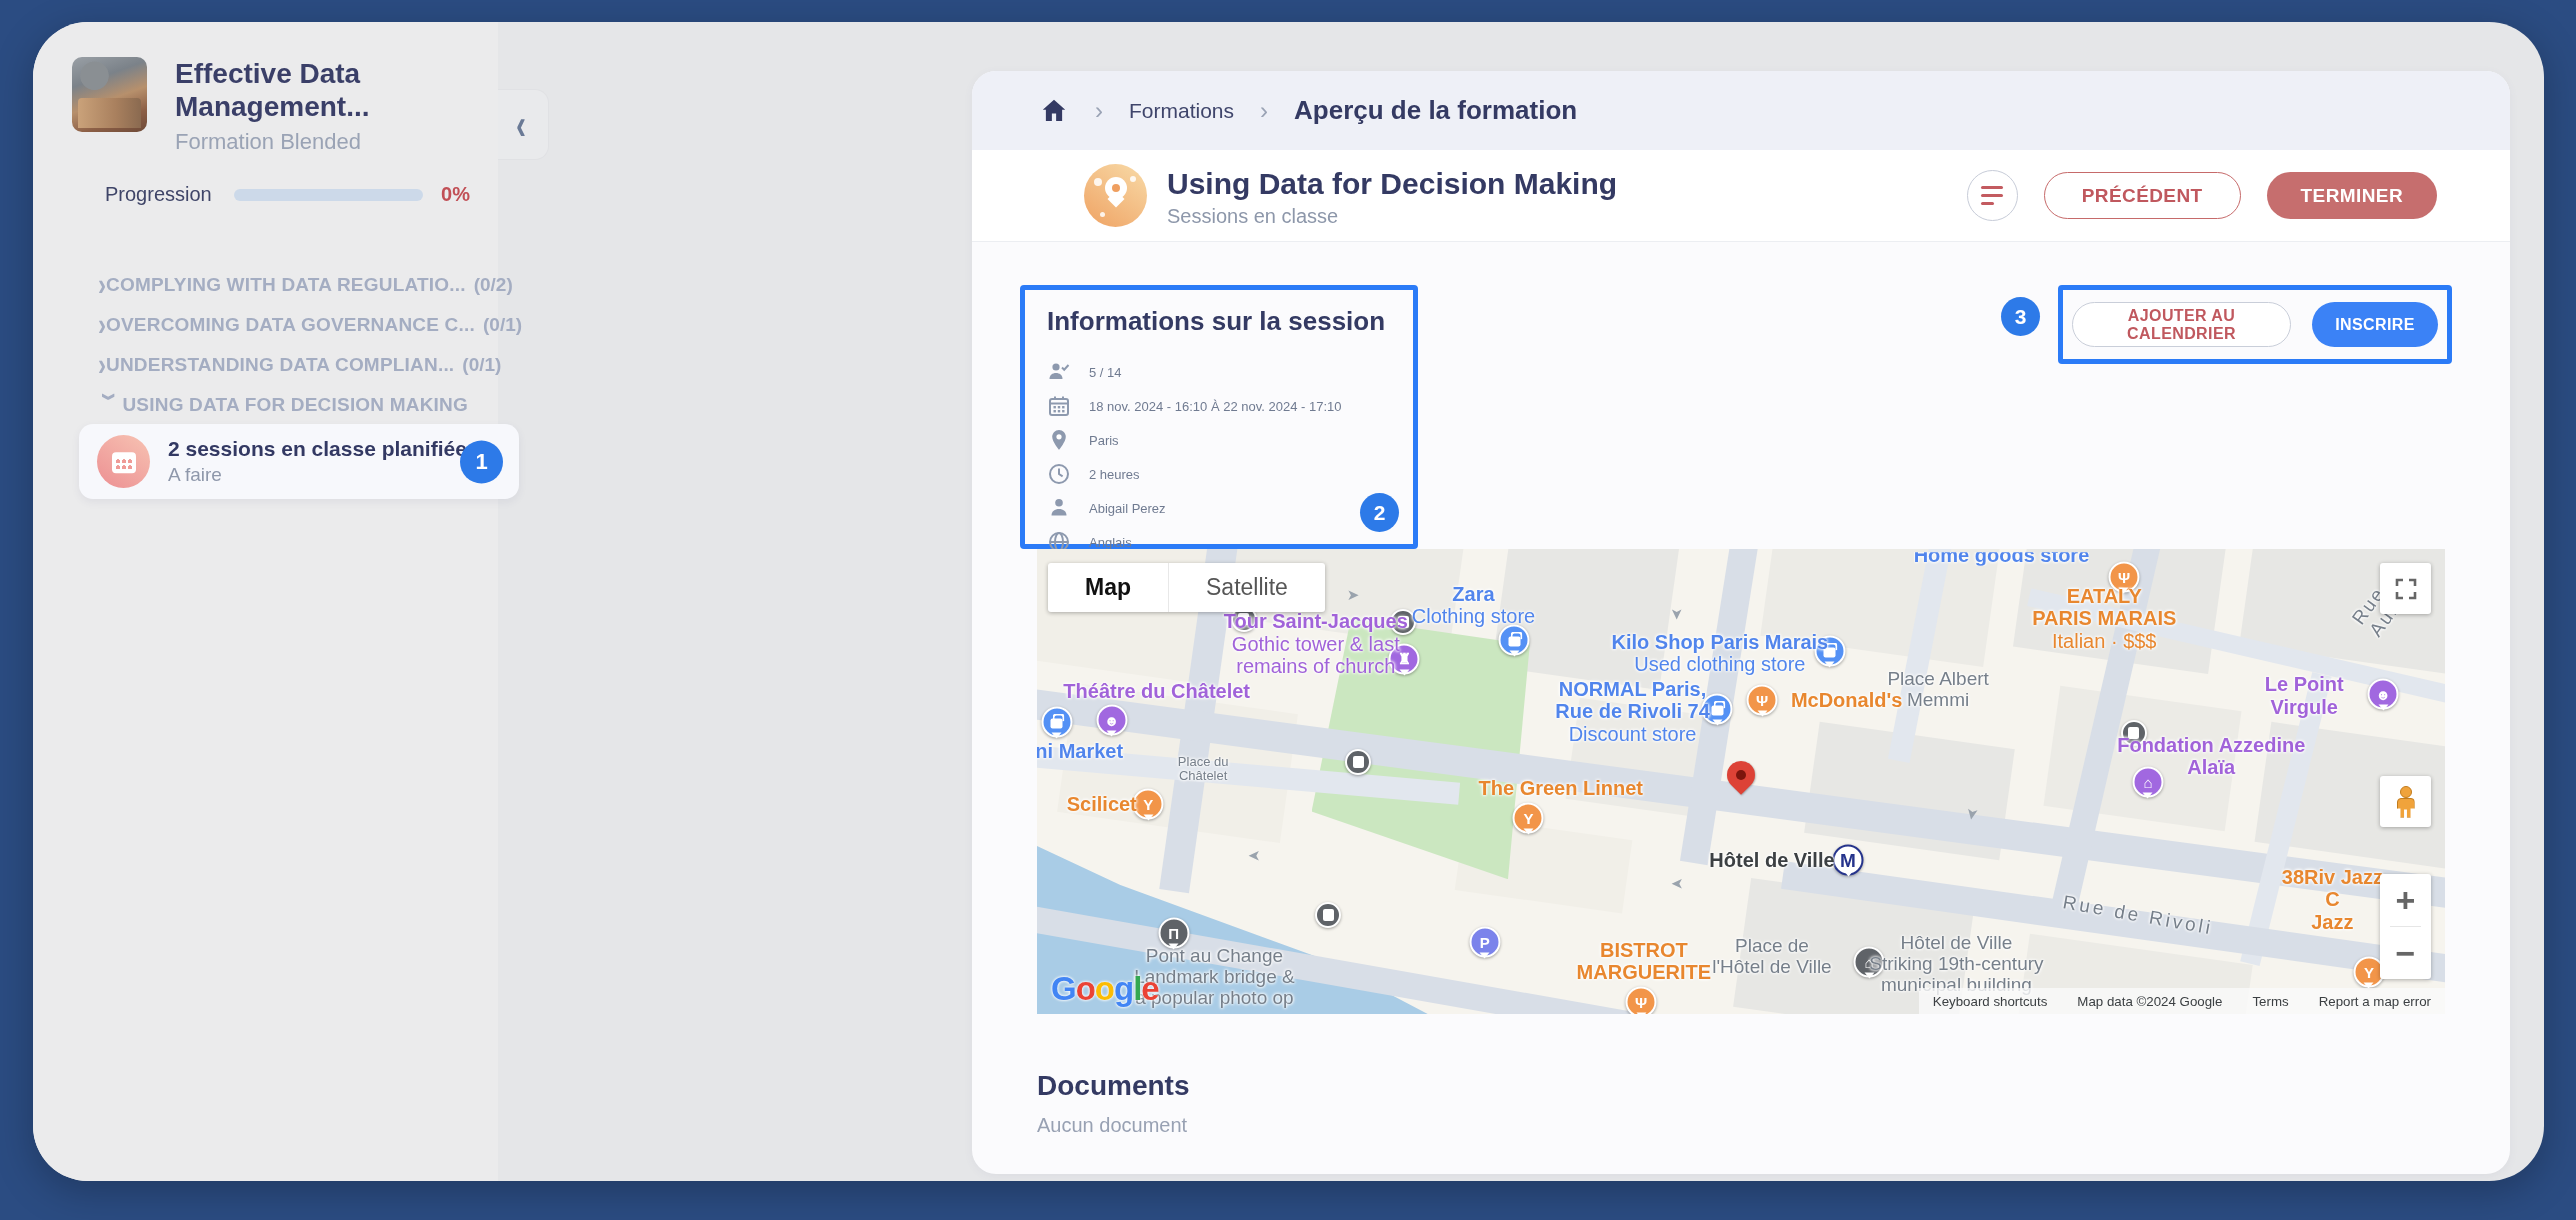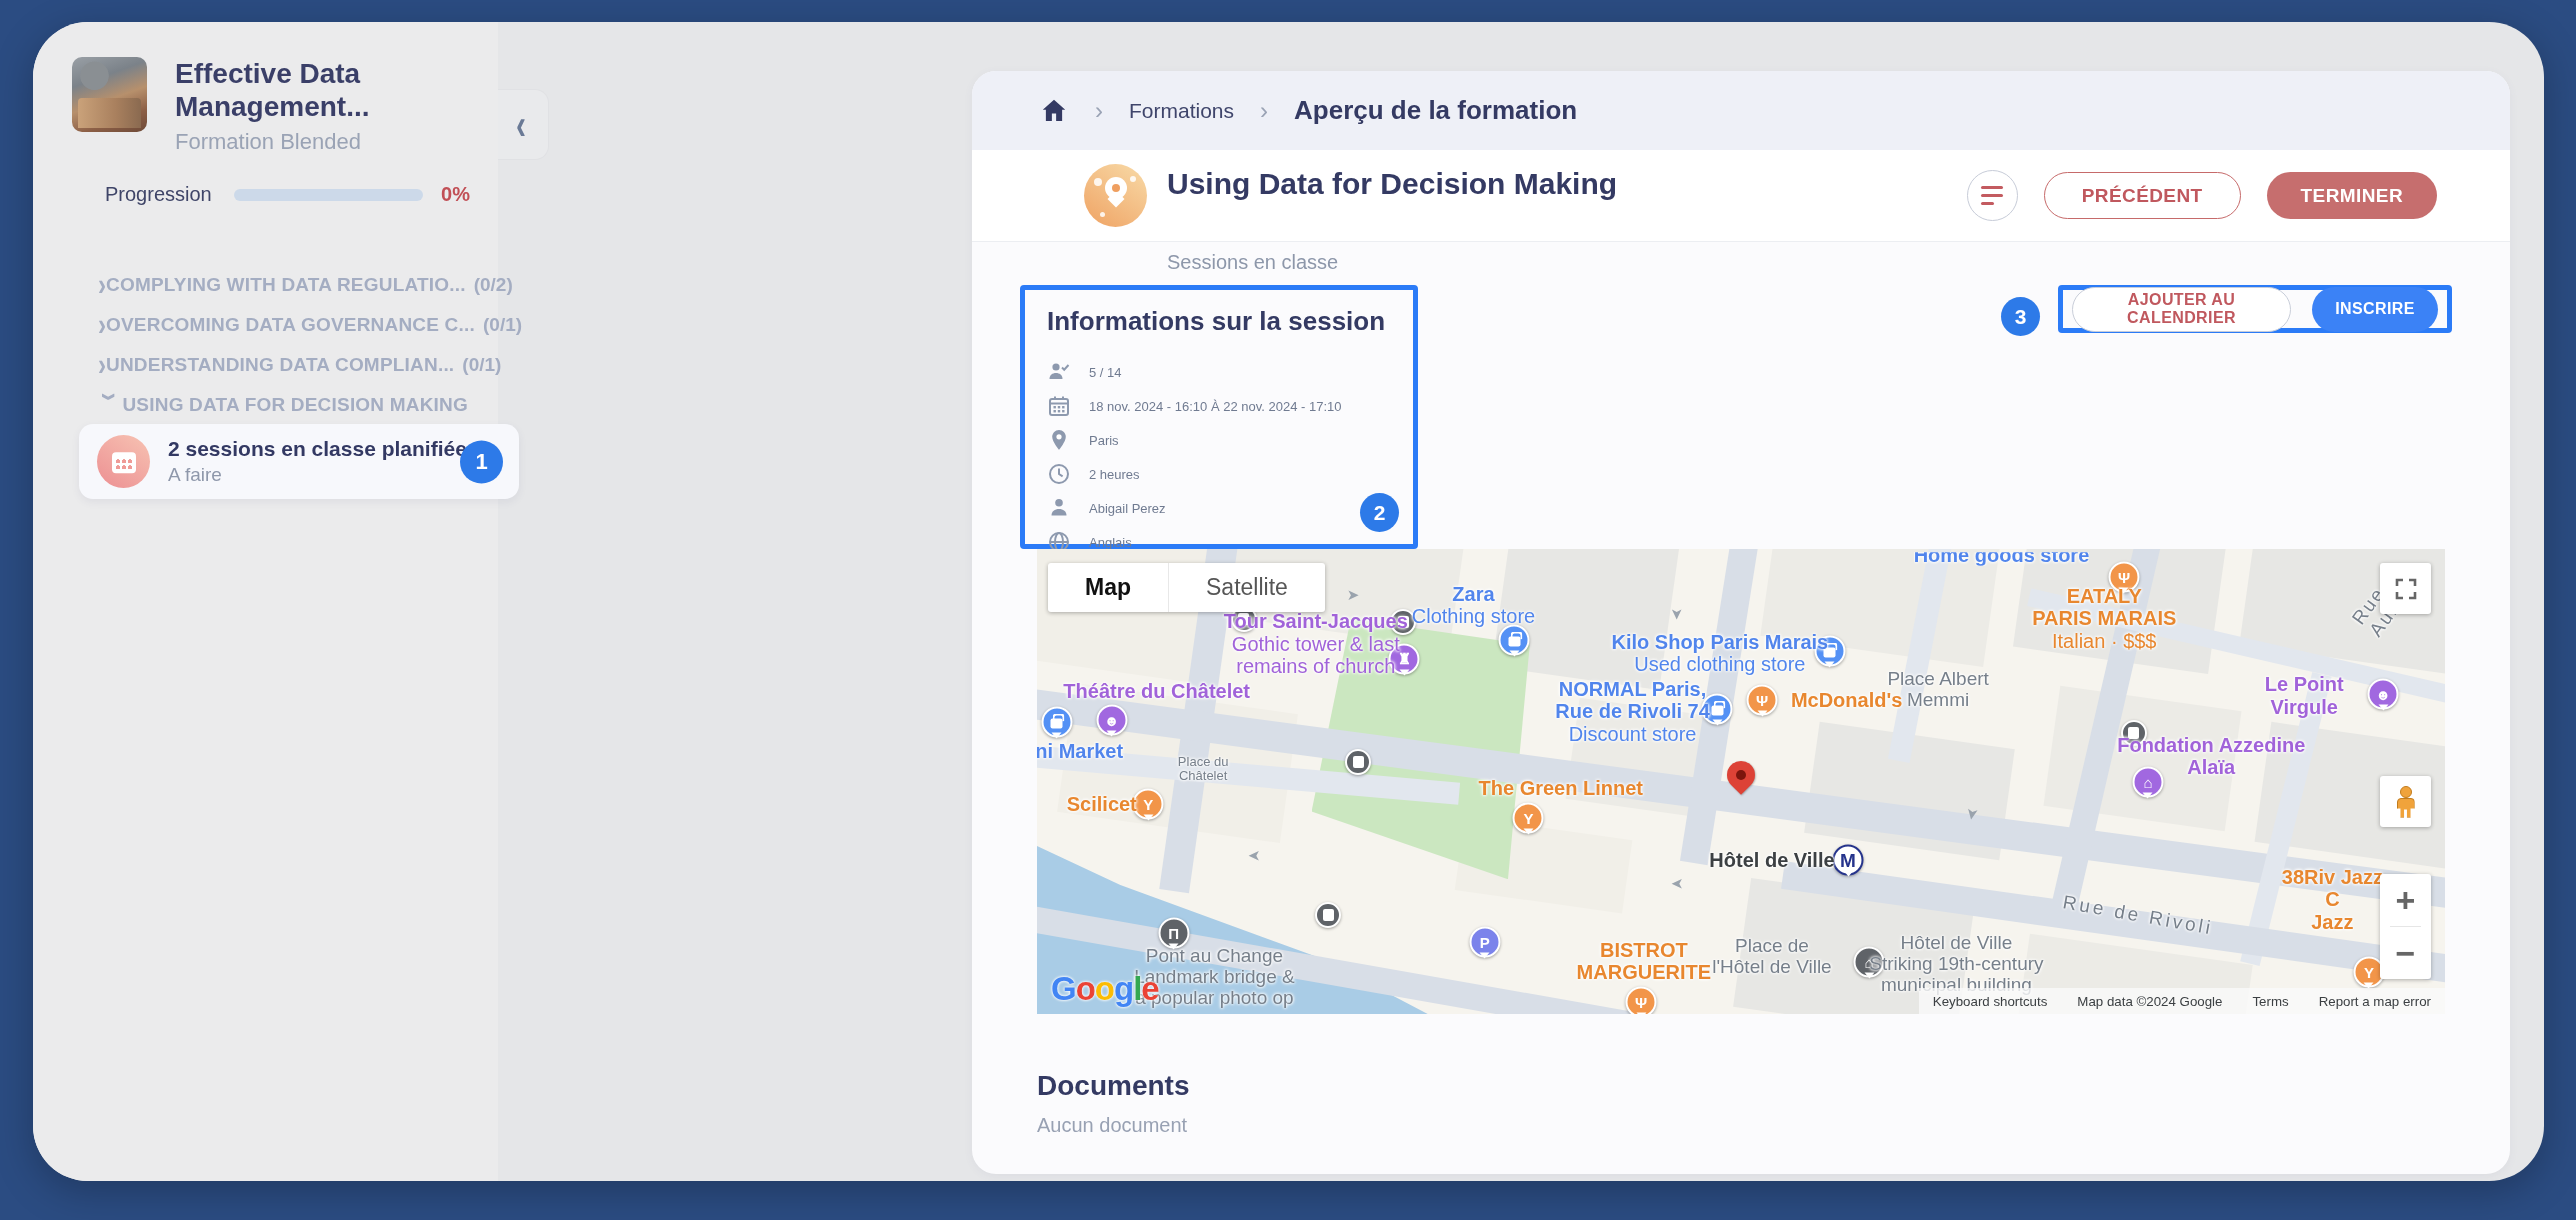--- a/index.html
+++ b/index.html
@@ -76,42 +76,42 @@
     background:linear-gradient(215deg,#f8dba8,#efa263); }
   .pin-glyph { position:absolute; left:50%; top:20%; width:26px; height:26px; transform:translateX(-50%); }
   .pin-glyph .pin-ball { position:absolute; left:2px; top:0; width:22px; height:22px; background:#fff; border-radius:50%; }
   .pin-glyph .pin-tip { position:absolute; left:7px; top:16px; width:12px; height:12px; background:#fff; transform:rotate(45deg); }
   .pin-glyph .pin-dot { position:absolute; left:9px; top:7px; width:8px; height:8px; background:#ef9f60; border-radius:50%; z-index:2;}
   .course-icon .deco1,.course-icon .deco2,.course-icon .deco3 { position:absolute; background:#fff; border-radius:50%; opacity:.85;}
   .course-icon .deco1 { width:8px; height:8px; left:10px; top:14px; }
   .course-icon .deco2 { width:6px; height:6px; right:11px; top:12px; }
   .course-icon .deco3 { width:5px; height:5px; left:16px; bottom:10px; }
   .band-title { position:absolute; left:195px; top:17px; font-size:30px; font-weight:bold; color:#343a63; }
-  .band-sub { position:absolute; left:195px; top:55px; font-size:20px; color:#8d97aa;margin-top:46px; }
+  .band-sub { position:absolute; left:195px; top:55px; font-size:20px; color:#8d97aa; }
   .band-actions { position:absolute; right:73px; top:0; height:100%; display:flex; align-items:center; gap:26px; }
   .icon-circle-btn { width:51px; height:51px; border-radius:50%; border:1.5px solid #c7ccd8; background:#fff;
     display:flex; flex-direction:column; align-items:center; justify-content:center; gap:5px; cursor:pointer; }
   .menu-line { height:3px; border-radius:2px; background:#c35b60; }
   .menu-line.l1 { width:22px; } .menu-line.l2 { width:22px; } .menu-line.l3 { width:13px; margin-right:9px; }
   .pill-btn { height:47px; border-radius:26px; font-size:19px; font-weight:bold; letter-spacing:0.4px;
     display:flex; align-items:center; justify-content:center; cursor:pointer; }
   .pill-outline { border:1.5px solid #c66a6a; color:#c0585e; background:#fff; padding:0 37px; }
   .pill-fill { background:#c66e6e; color:#fff; border:none; padding:0 34px; }
 
   
   .session-box { position:absolute; left:48px; top:214px; width:398px; height:264px;
     border:5px solid #2b7bf7; border-radius:4px; padding:16px 0 0 22px; }
   .session-title { font-size:26px; font-weight:bold; color:#343a63; }
   .session-rows { margin-top:18px; }
   .session-row { display:flex; align-items:center; height:34px; }
   .session-row svg { width:24px; height:24px; flex:0 0 24px; }
   .session-row-text { font-size:13px; color:#707b91; margin-left:18px; }
   .badge-2 { position:absolute; right:14px; bottom:12px; width:39px; height:39px; font-size:21px; }
 
-  .actions-box { position:absolute; right:58px; top:214px; width:394px; height:48px;
+  .actions-box { position:absolute; right:58px; top:214px; width:394px; height:79px;
     border:5px solid #2b7bf7; border-radius:4px; display:flex; align-items:center; justify-content:space-between;
     padding:0 9px; }
   .badge-3 { position:absolute; right:470px; top:226px; width:39px; height:39px; font-size:21px; }
   .small-pill { height:45px; border-radius:24px; font-size:16px; font-weight:bold; letter-spacing:0.4px;
     display:flex; align-items:center; justify-content:center; cursor:pointer; }
   .calendar-btn { border:1.5px solid #c9ced9; color:#c0585e; background:#fff; width:219px; }
   .register-btn { background:#3b82f6; color:#fff; border:none; width:126px; }
 
   
   .map { position:absolute; left:65px; top:478px; width:1408px; height:465px; background:#f6f4ee; overflow:hidden; }

